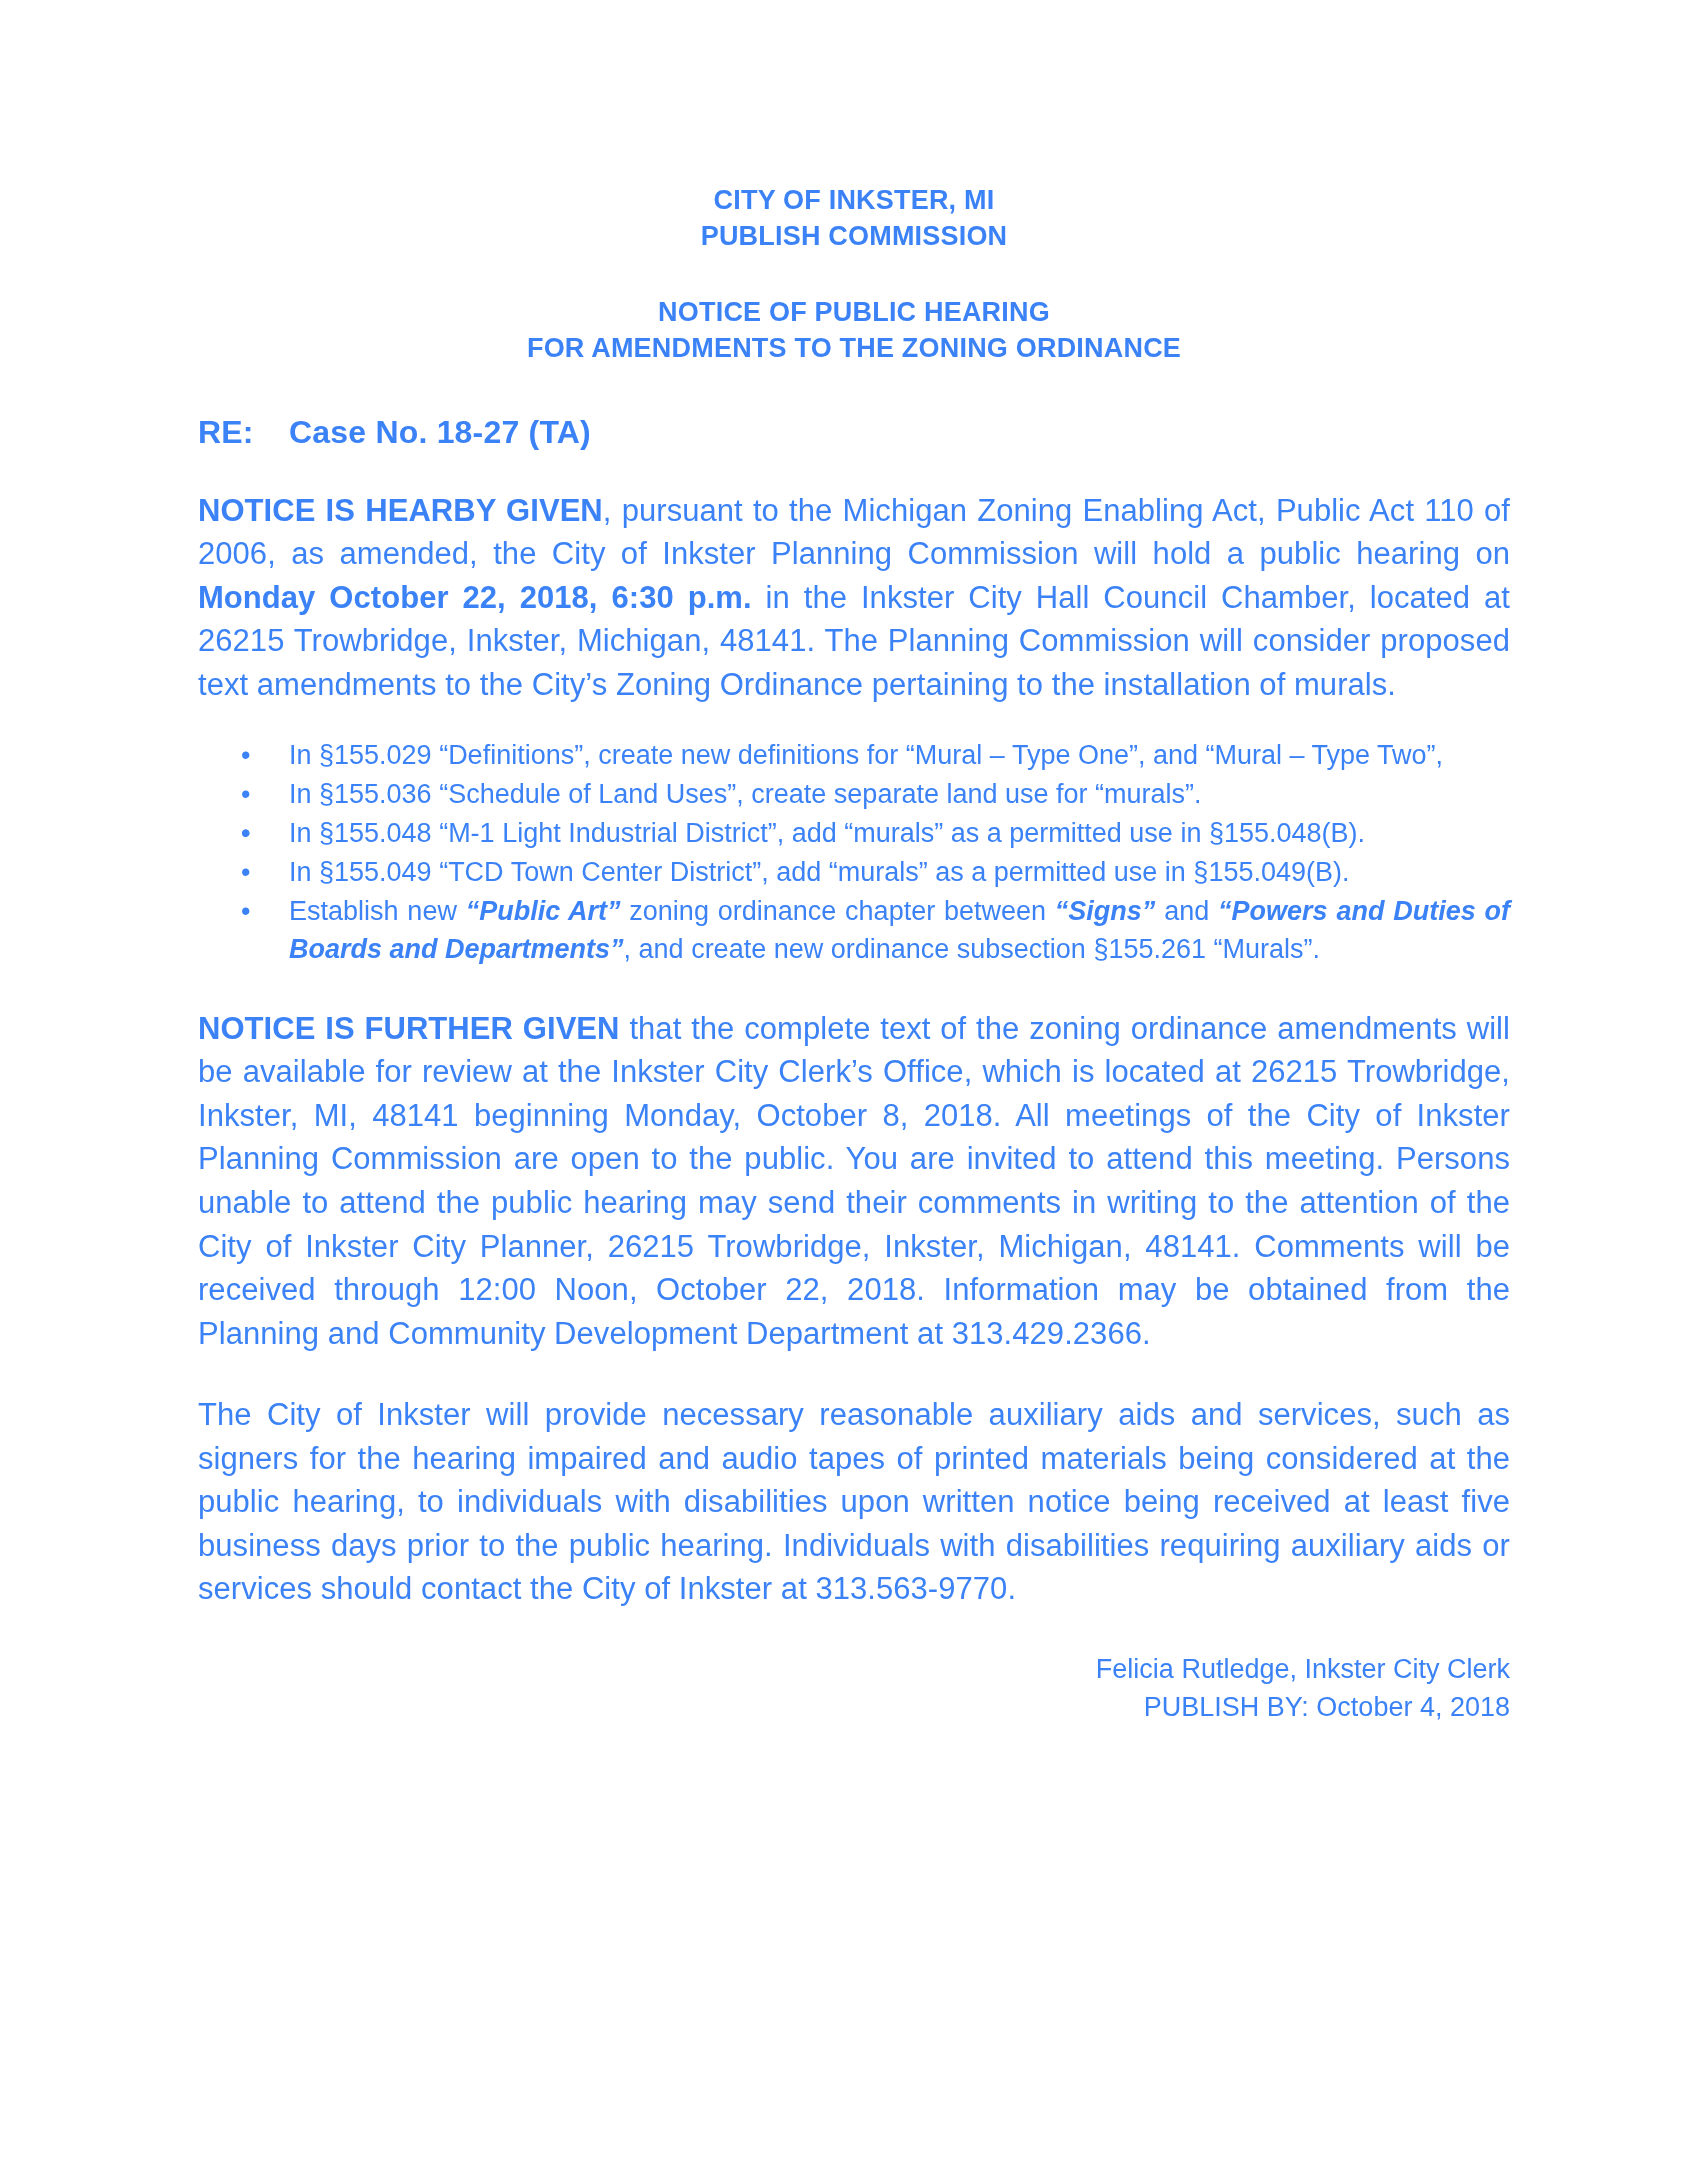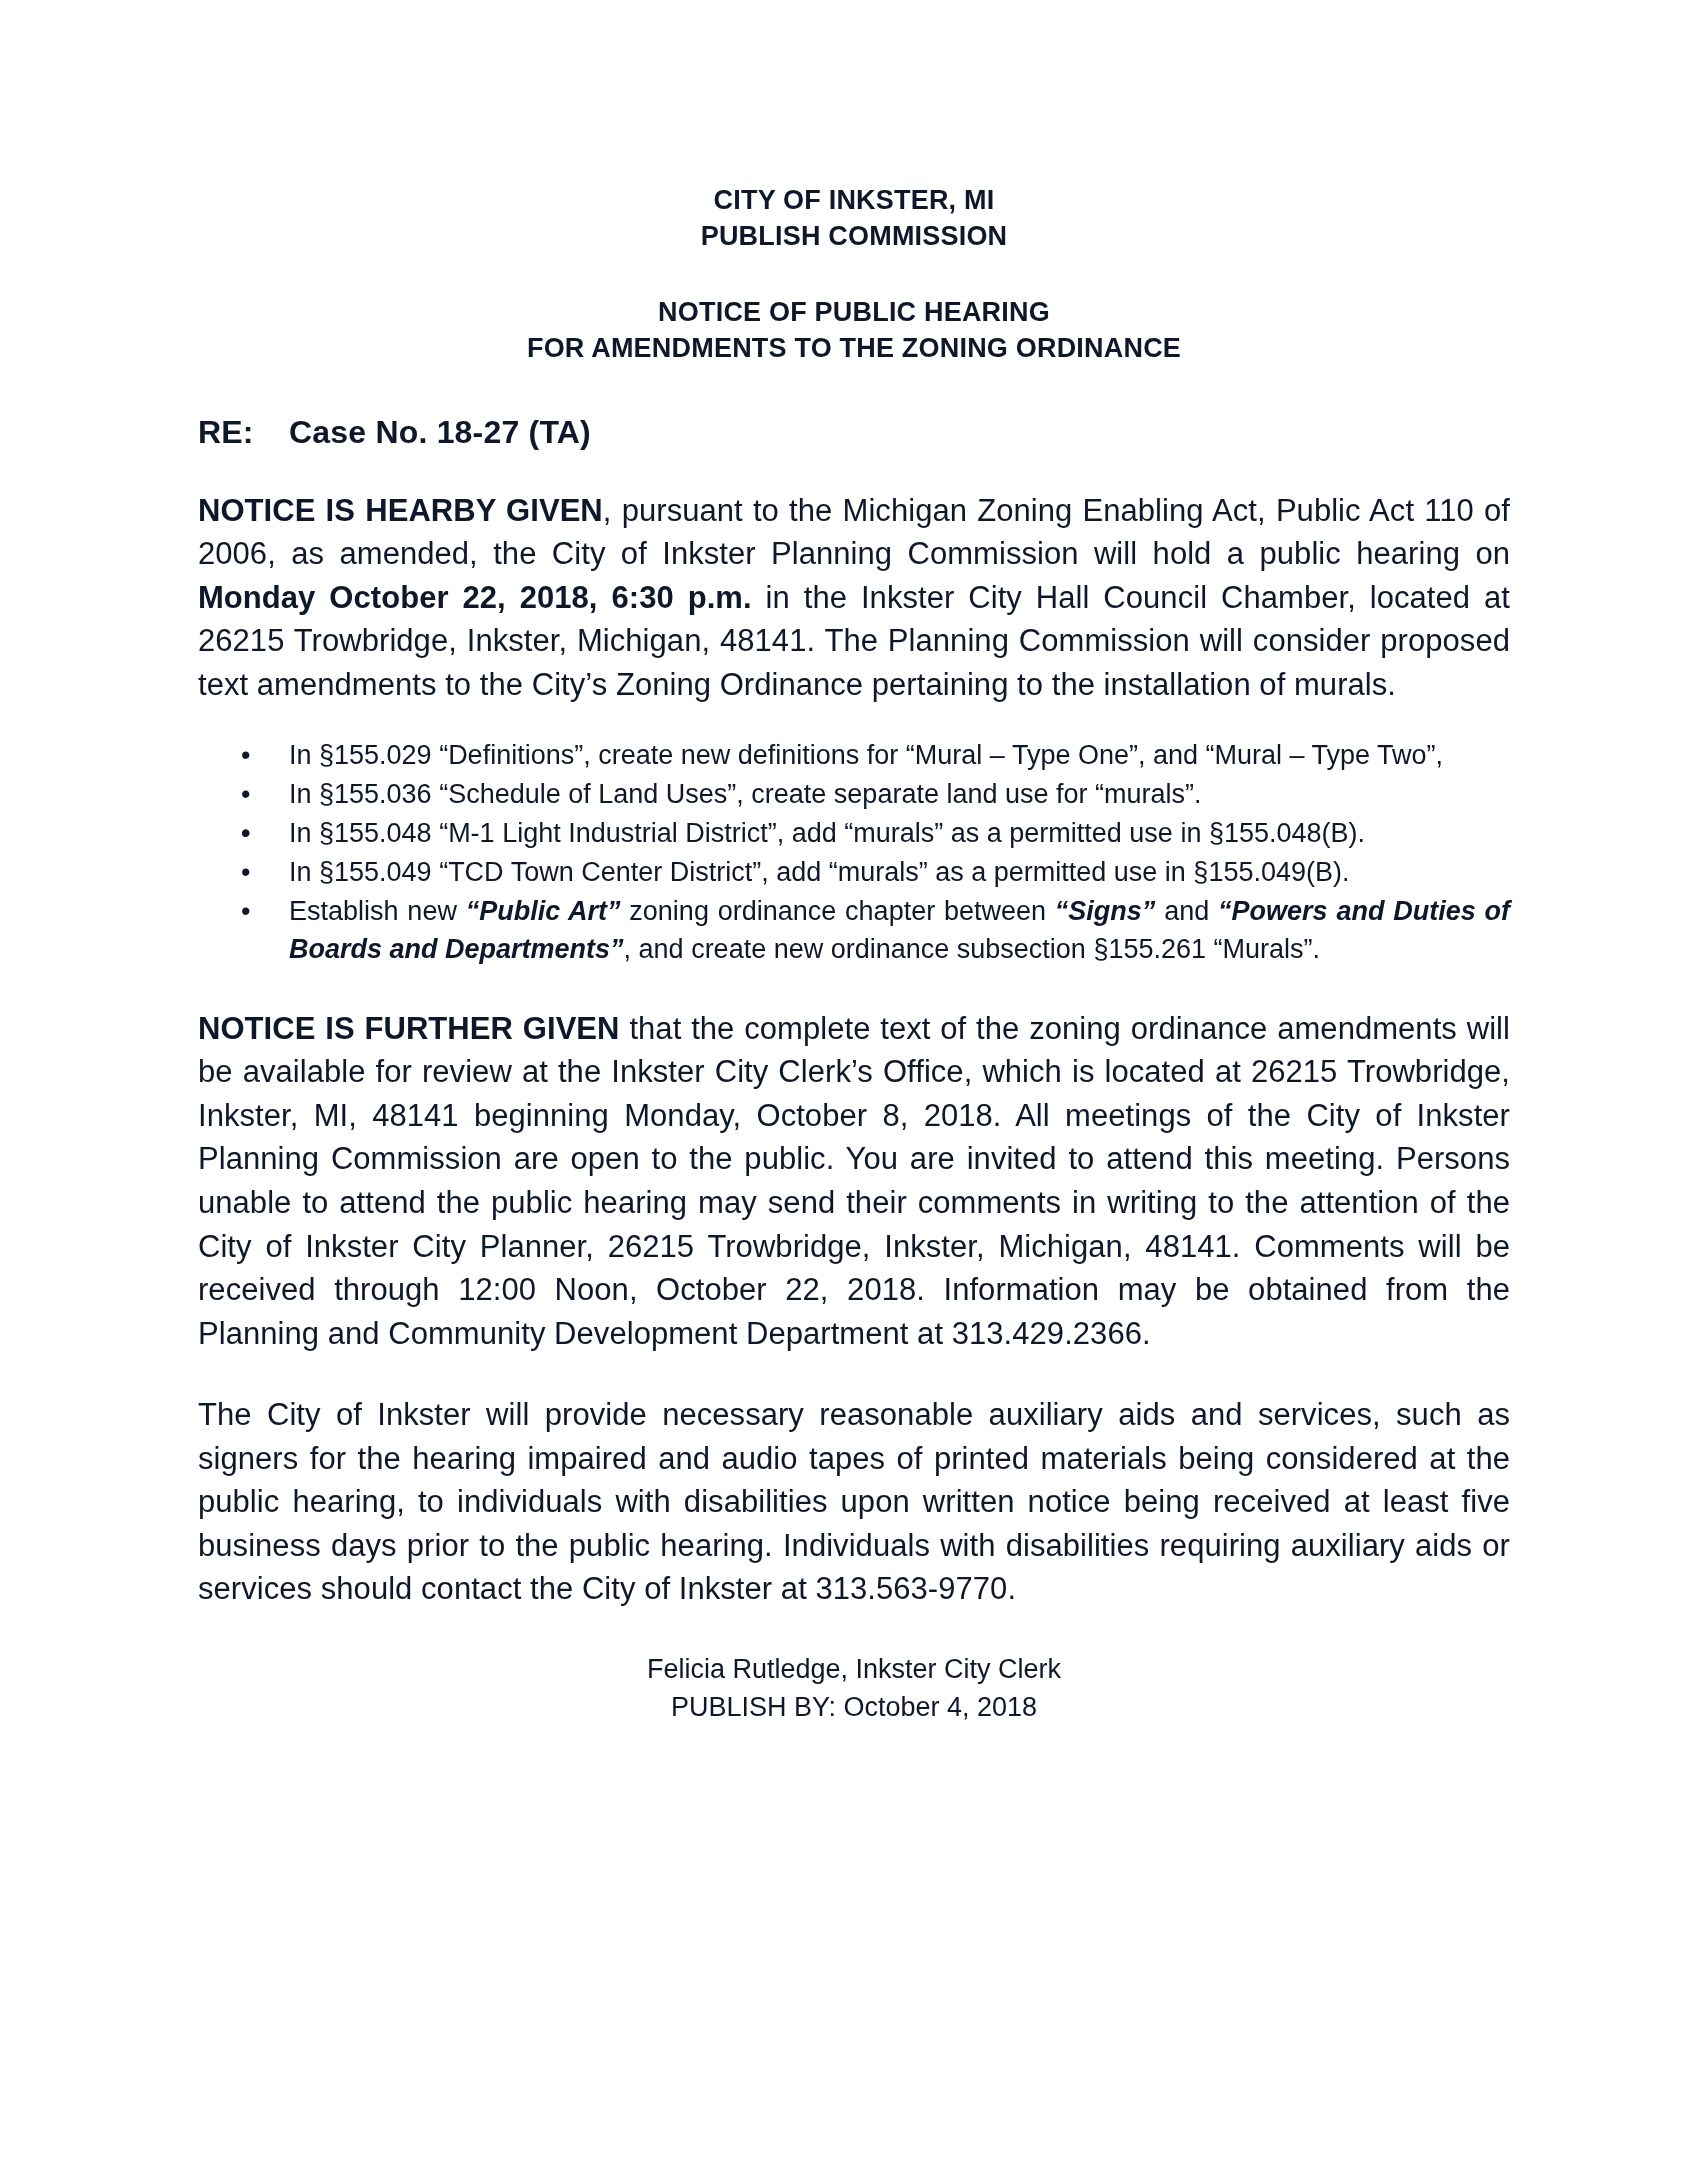--- a/index.html
+++ b/index.html
@@ -8,21 +8,21 @@
     background: #ffffff;
   }
   .page {
     width: 1683px;
     height: 2178px;
     background: #ffffff;
     position: relative;
     box-sizing: border-box;
     padding: 183px 173px 0 198px;
     font-family: "Liberation Sans", sans-serif;
-    color: #0f172a;
+    color: #3b82f6;
     -webkit-font-smoothing: antialiased;
   }
   .header-block {
     text-align: center;
     font-weight: bold;
     font-size: 27px;
     line-height: 1.32;
     letter-spacing: 0.2px;
   }
   .header-gap {
@@ -65,21 +65,21 @@
     position: absolute;
     left: 43px;
     top: 0;
     font-size: 27px;
     line-height: 1.405;
   }
   .closing-block {
     margin-top: 40px;
     font-size: 27px;
     line-height: 1.405;
-    text-align: center;
+    text-align: right;
   }
   .closing-block div { white-space: nowrap; }
 </style>
 </head>
 <body>
 
 <div class="page">
 
   <div class="header-block">
     <div>CITY OF INKSTER, MI</div>

